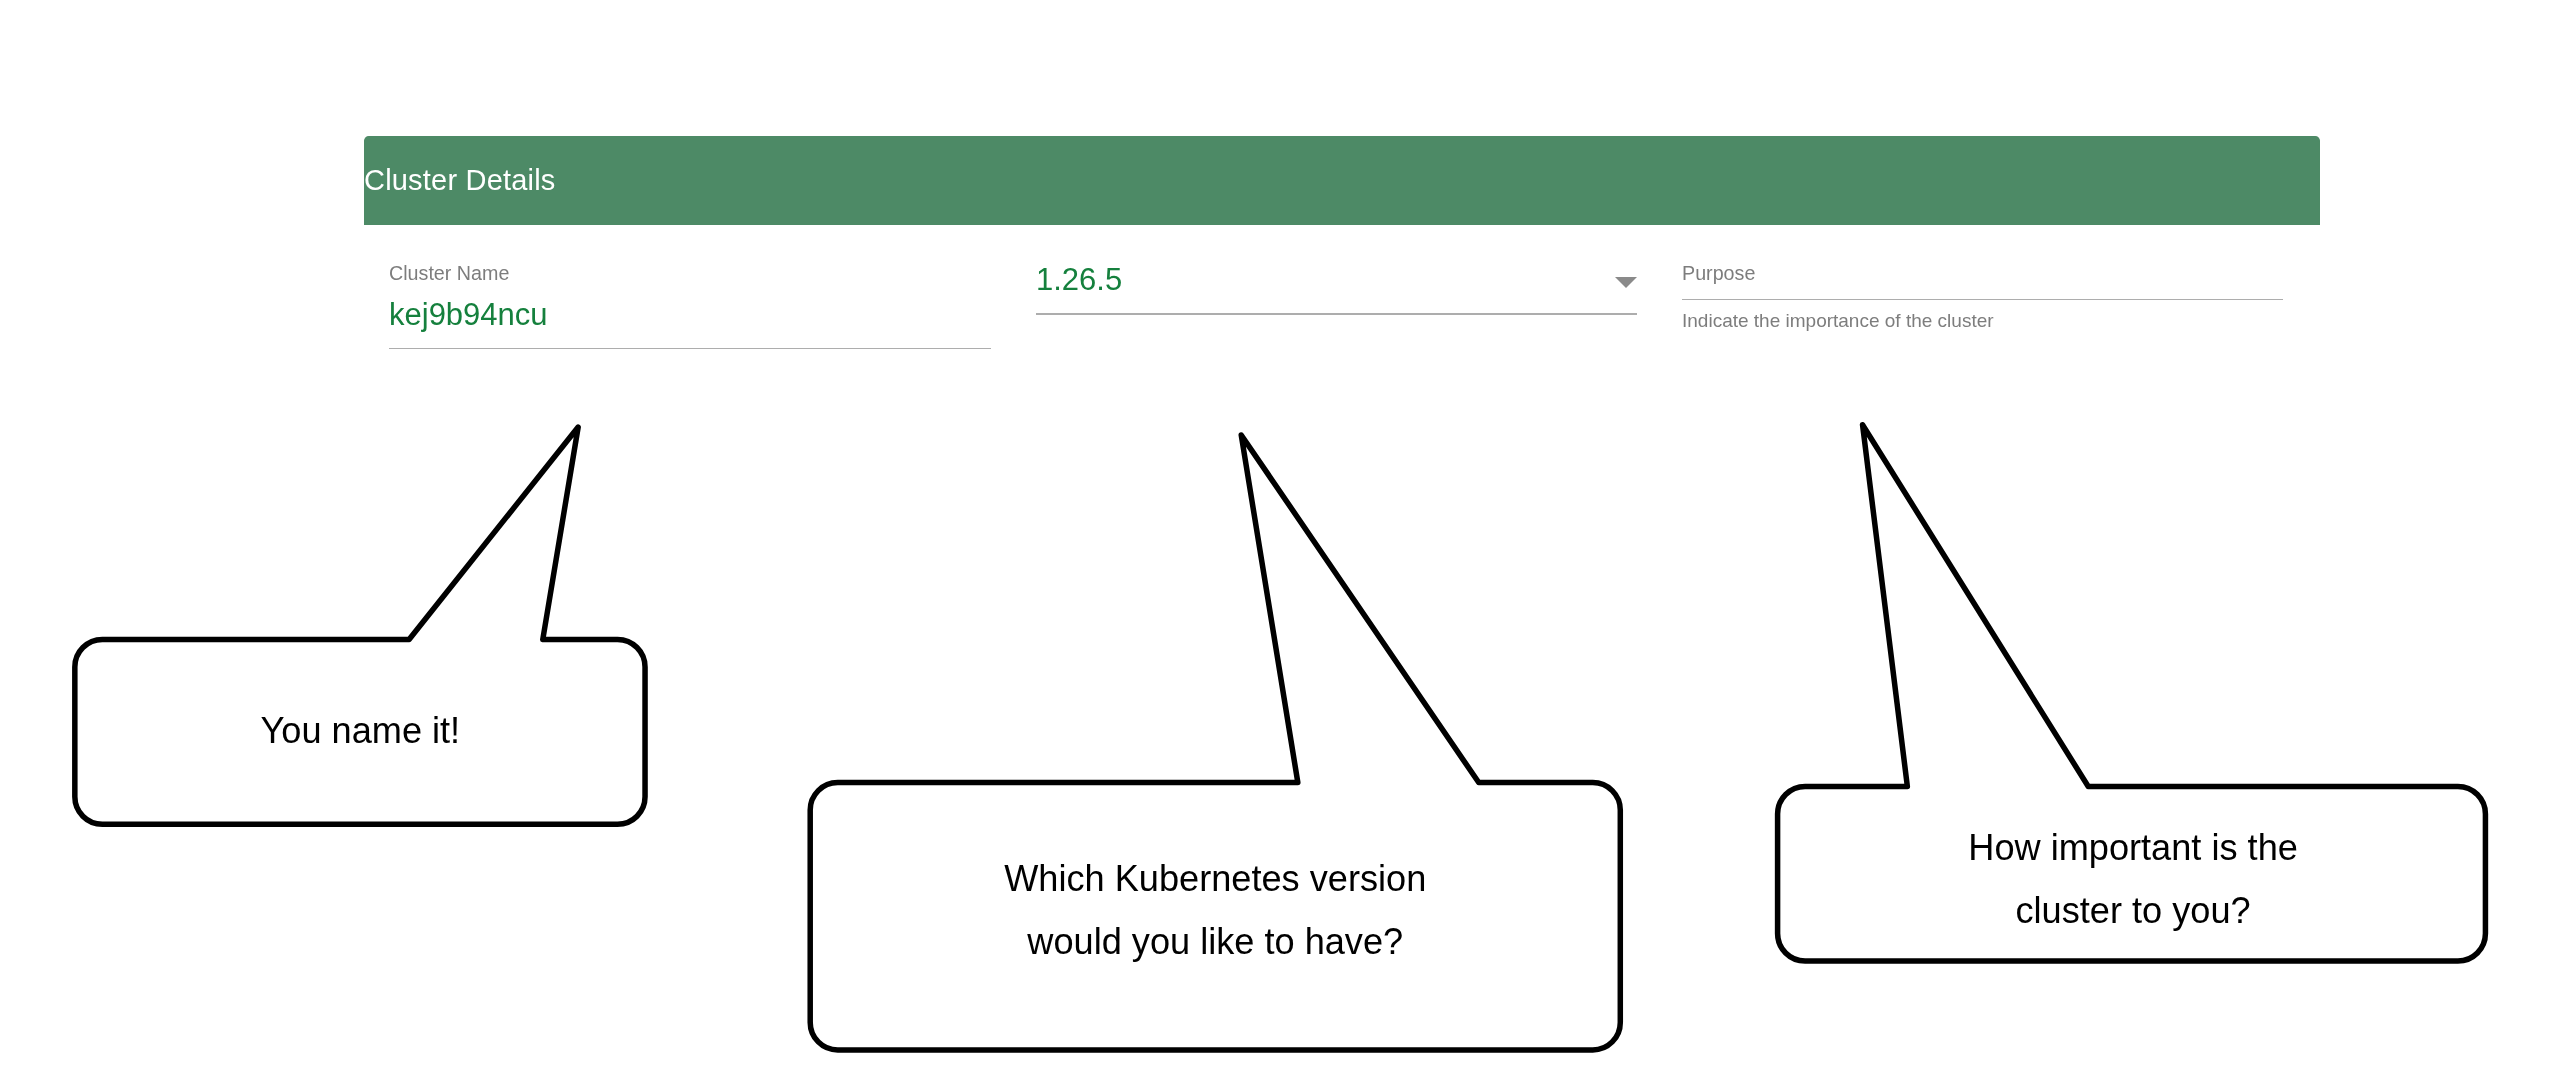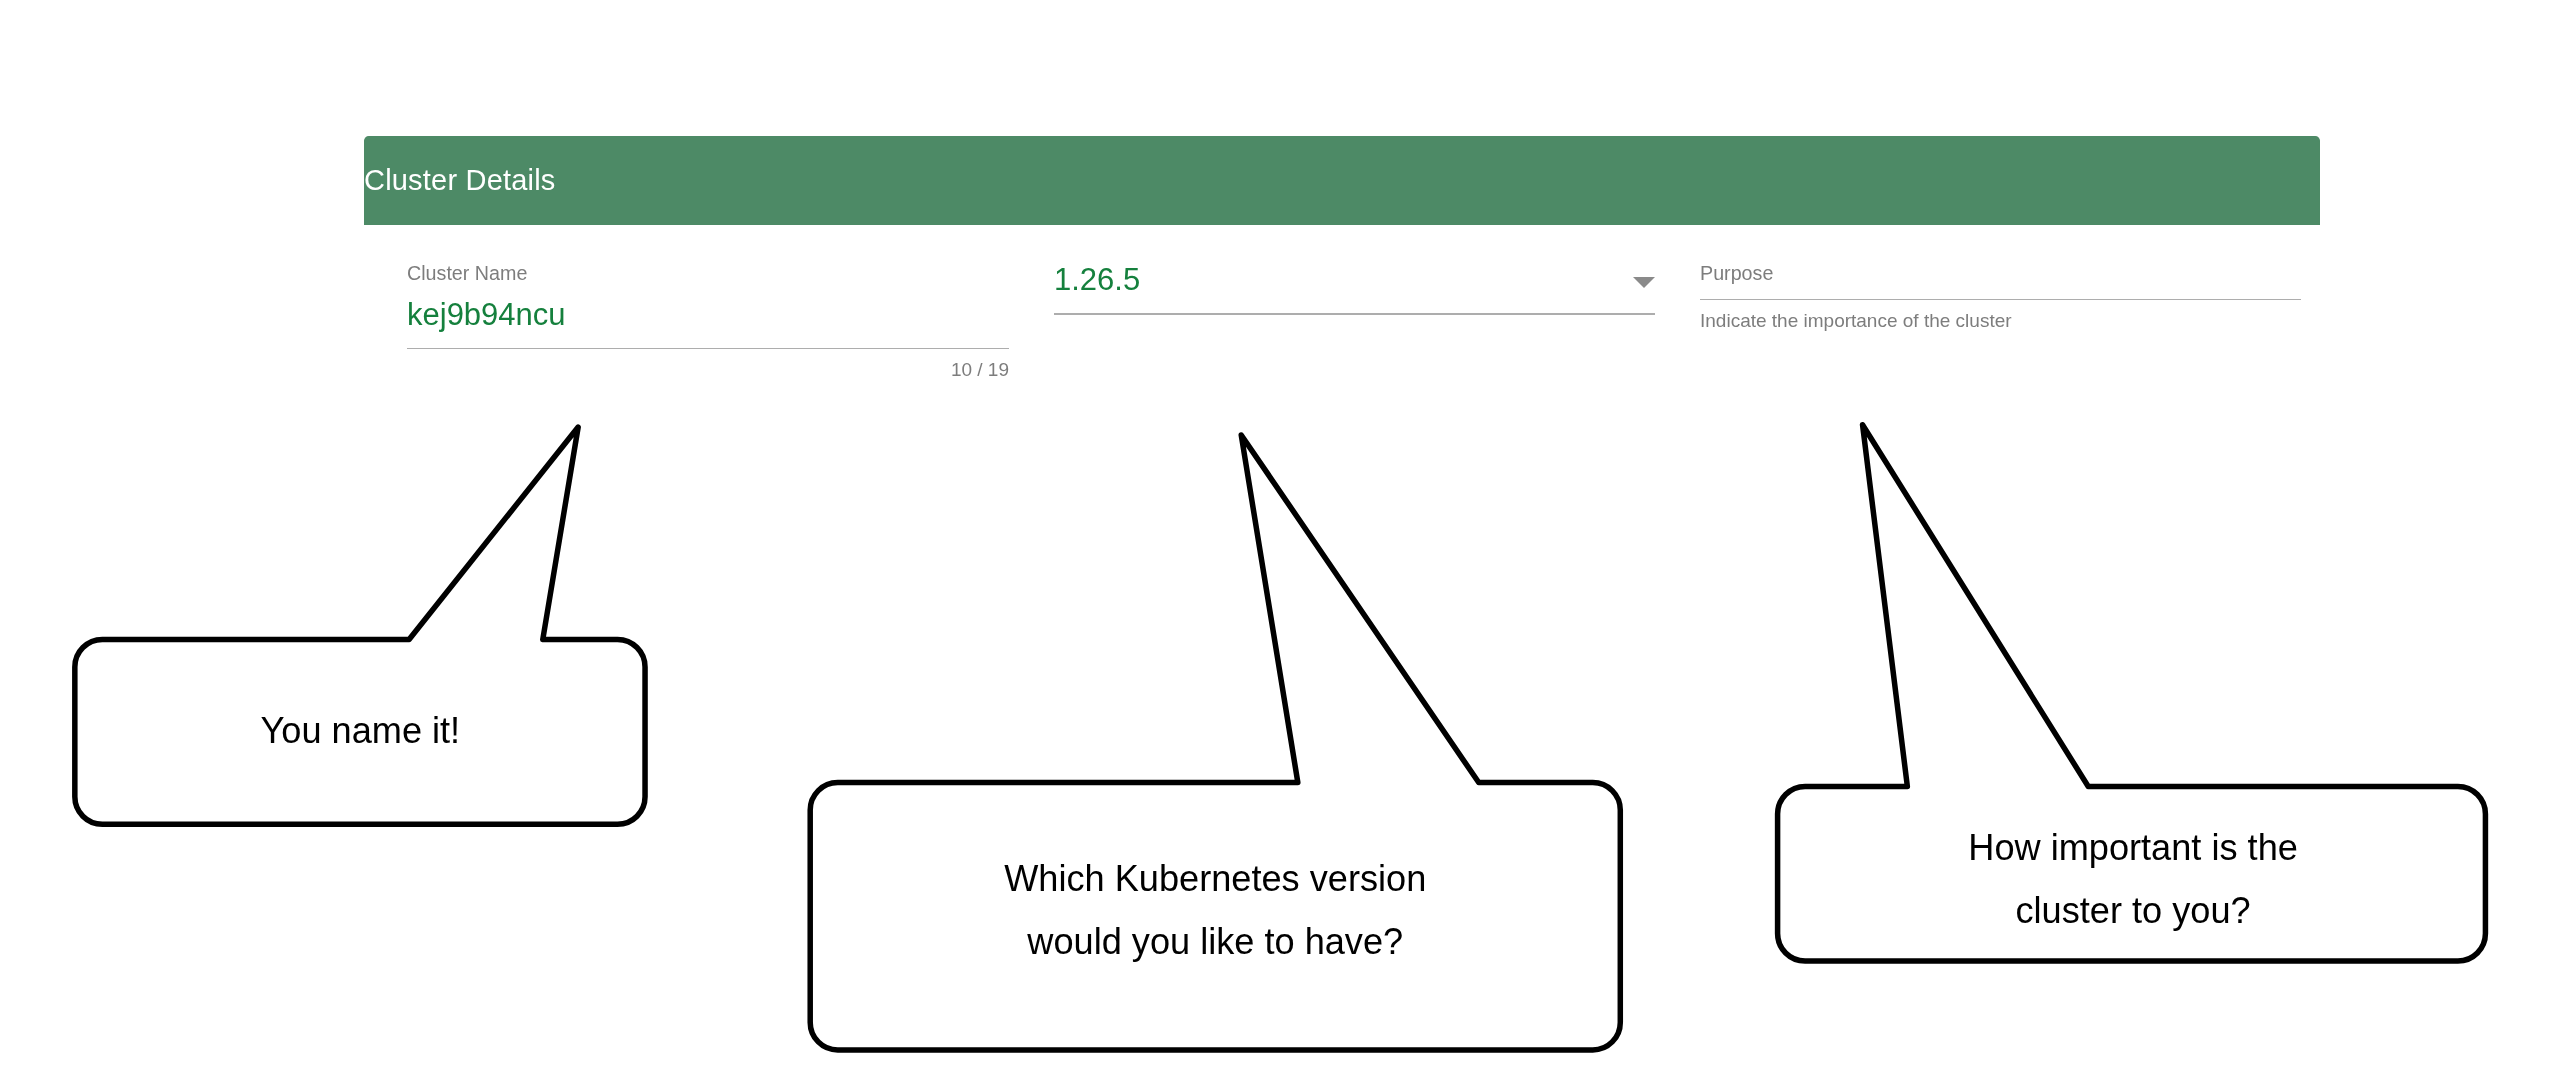--- a/index.html
+++ b/index.html
@@ -30,21 +30,21 @@
   #card-header-title {
     color: #ffffff;
     font-size: 29px;
     font-weight: 400;
     letter-spacing: 0.2px;
   }
 
   
   #fields {
     position: absolute;
-    left: 407px; top: 264px;
+    left: 389px; top: 264px;
     width: 1896px;
     display: flex;
   }
   .field {
     position: relative;
   }
   .field.name    { width: 602px; margin-right: 45px; }
   .field.version { width: 601px; margin-right: 45px; }
   .field.purpose { width: 601px; }
 
@@ -122,21 +122,20 @@
 </div>
 
 <div id="fields">
 
   <div class="field name">
     <div class="field-label">Cluster Name</div>
     <div class="field-control">
       <span class="field-value">kej9b94ncu</span>
     </div>
     <div class="field-underline"></div>
-    <div class="field-hint right">10 / 19</div>
   </div>
 
   <div class="field version">
     <div class="field-control">
       <span class="field-value">1.26.5</span>
       <span class="caret"></span>
     </div>
     <div class="field-underline"></div>
     <div class="field-hint"></div>
   </div>

